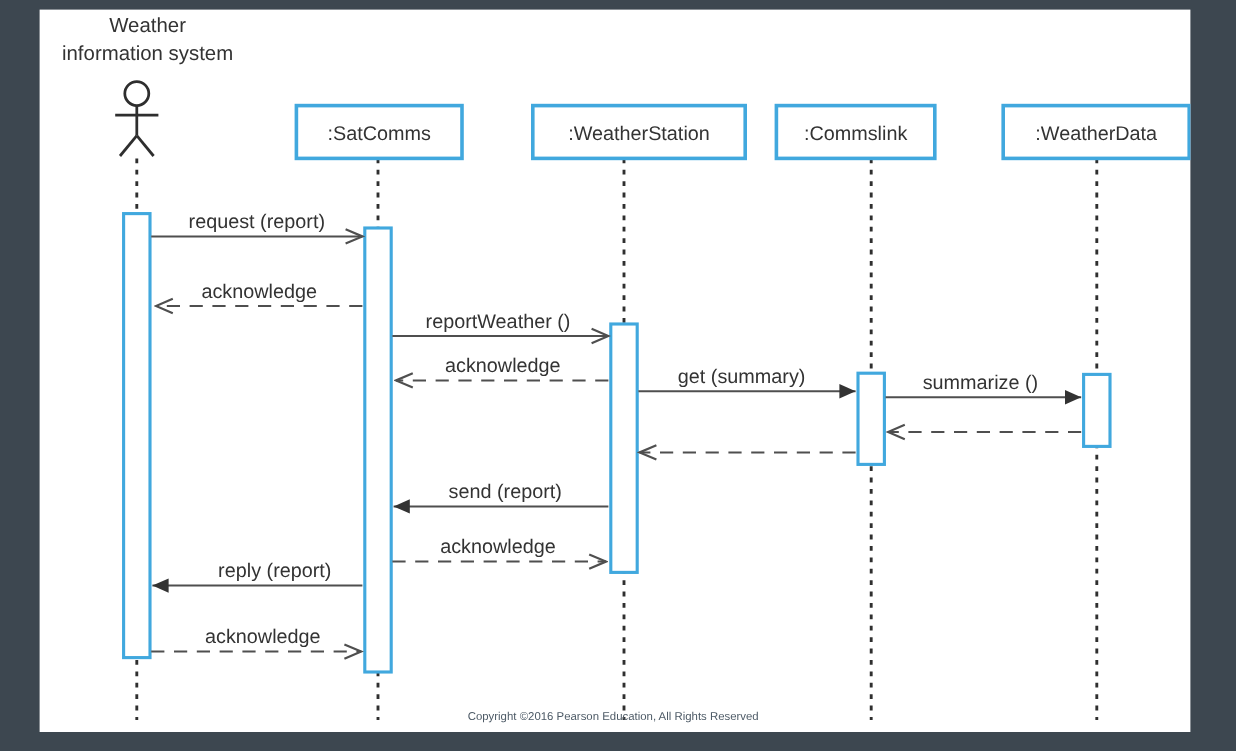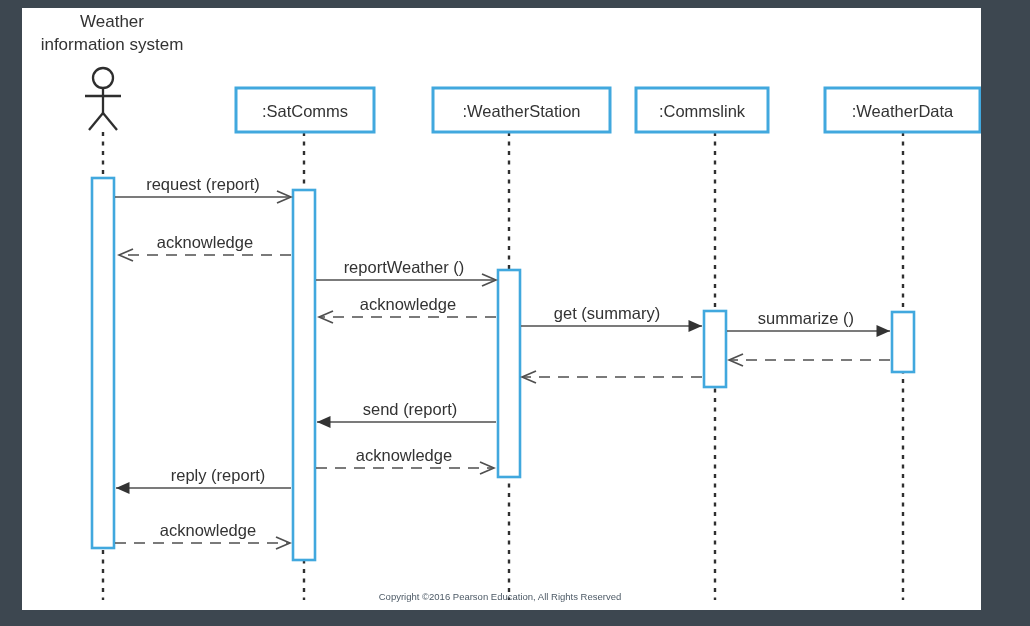--- a/index.html
+++ b/index.html
@@ -5,21 +5,21 @@
   * { margin: 0; padding: 0; box-sizing: border-box; }
   html, body { width: 1030px; height: 626px; overflow: hidden; }
   body { font-family: "Liberation Sans", sans-serif; }
   .stage {
     position: relative;
     width: 1030px; height: 626px;
     background: #3d4750;
   }
   .canvas {
     position: absolute;
-    left: 22px; top: 8px;
+    left: 33px; top: 8px;
     width: 959px; height: 602px;
     background: #ffffff;
   }
   svg text {
     font-family: "Liberation Sans", sans-serif;
     fill: #333333;
   }
   .obj-label, .msg-label { font-size: 16.5px; }
   .actor-label { font-size: 17px; }
   .copyright { font-size: 9.5px; fill: #4d5a66; }

